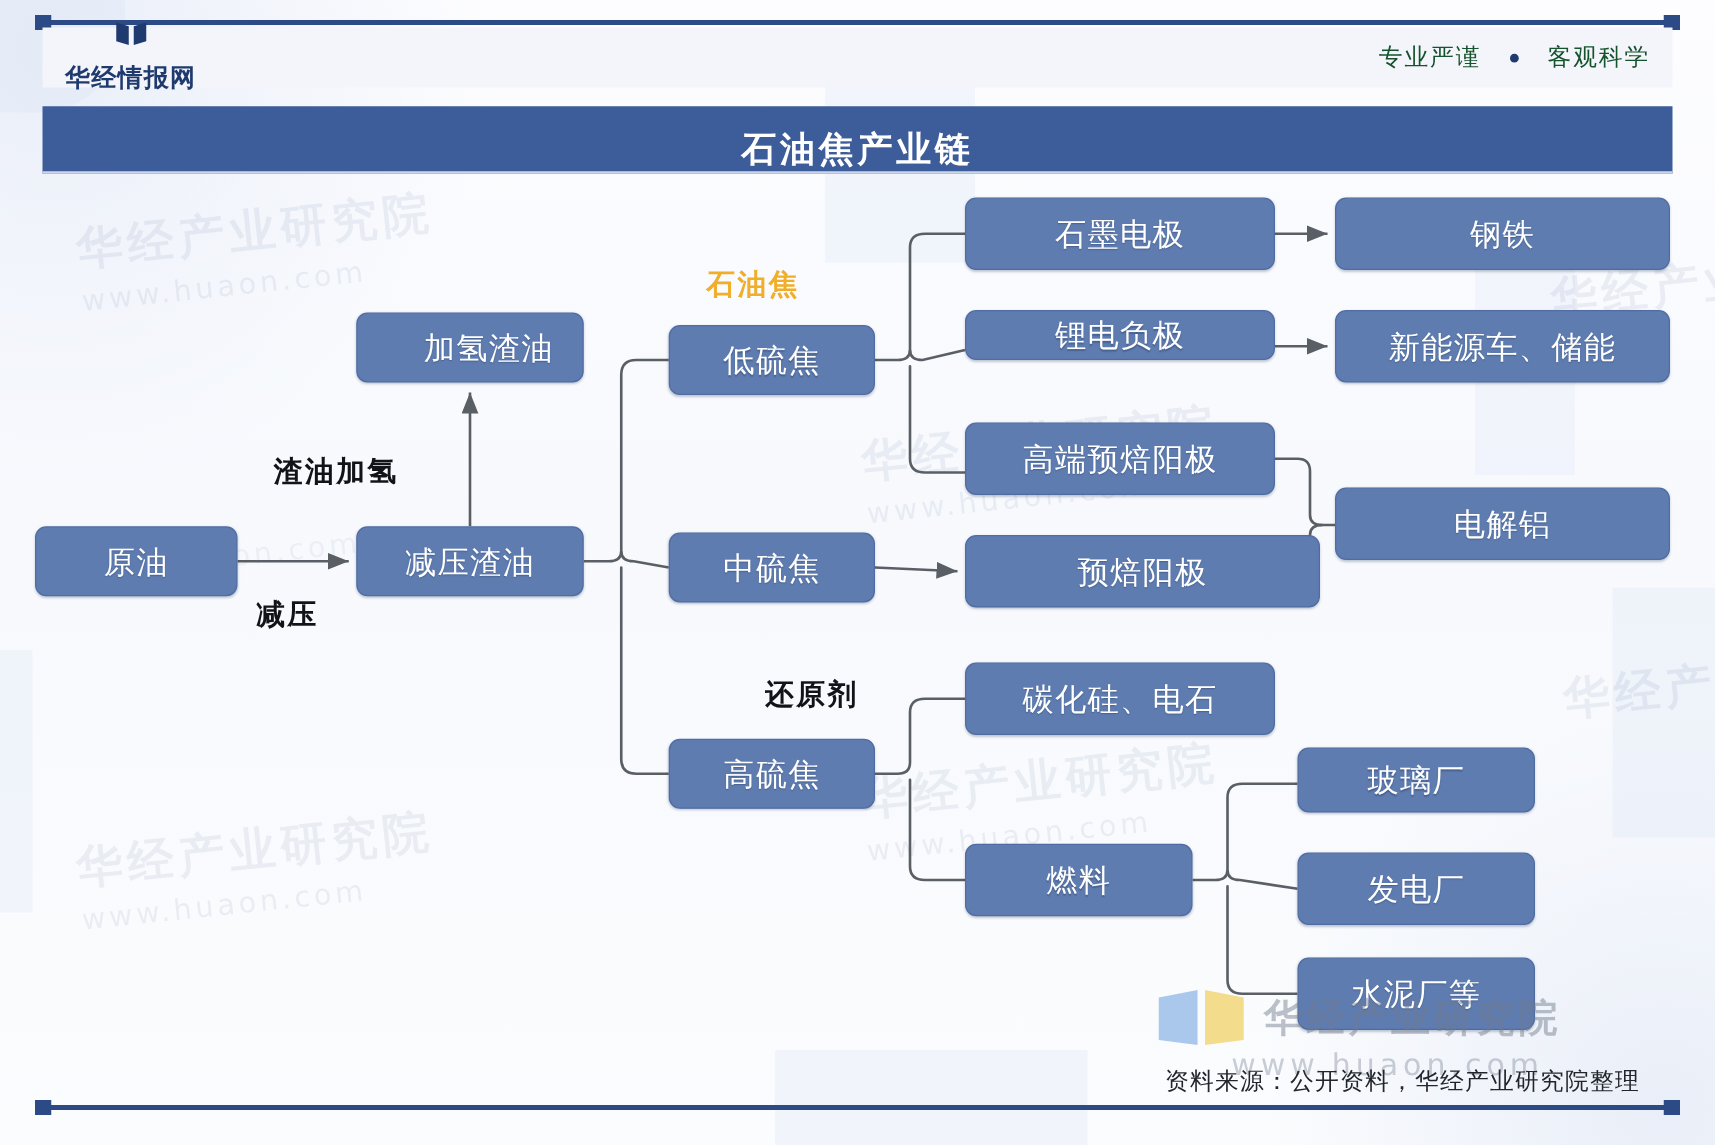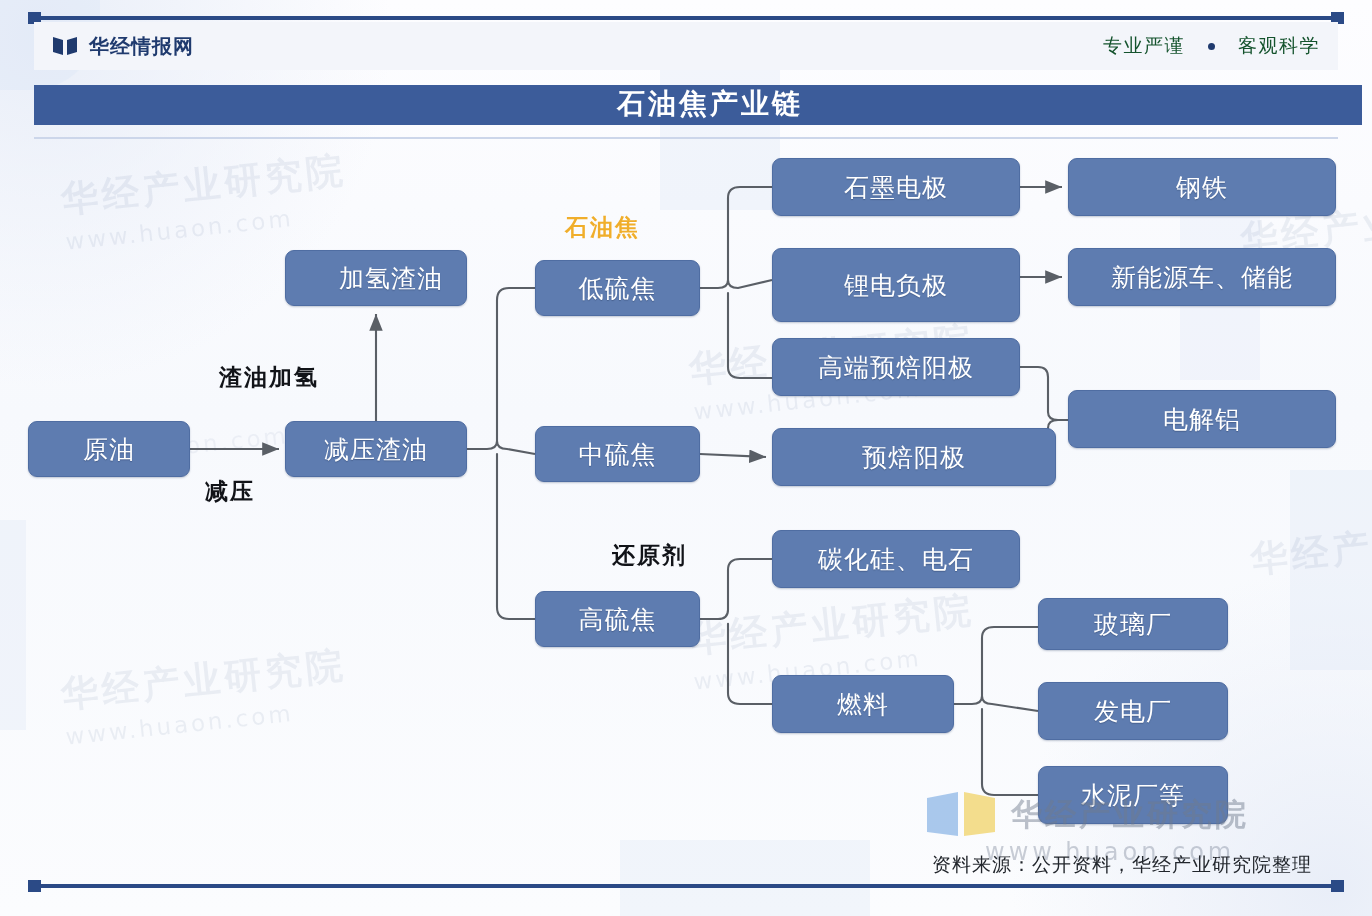--- a/index.html
+++ b/index.html
@@ -35,38 +35,38 @@
   .rule .cap.l{left:-6px;}
   .rule .cap.r{right:-6px;}
 
   
   .header{
     position:absolute;left:34px;top:22px;width:1304px;height:48px;
     background:#f3f5fa;
     display:flex;align-items:center;justify-content:space-between;
     padding:0 18px;box-sizing:border-box;
   }
-  .brand{display:flex;align-items:center;gap:11px;}
+  .brand{display:flex;align-items:center;gap:11px;flex-direction:column;}
   .brand-mark{width:26px;height:22px;position:relative;flex:none;}
   .brand-name{
     font-size:20px;color:#1f3a6e;font-weight:700;letter-spacing:1px;
     font-family:"DejaVu Sans","Liberation Sans",sans-serif;
   }
   .tagline{
     font-size:19px;color:#14532d;letter-spacing:1.5px;
     font-family:"DejaVu Sans","Liberation Sans",sans-serif;
     display:flex;align-items:center;gap:23px;
   }
   .tag-dot{width:7px;height:7px;border-radius:50%;background:#1f3a6e;display:inline-block;}
 
   
   .titleband{
-    position:absolute;left:34px;top:85px;width:1304px;height:40px;
+    position:absolute;left:34px;top:85px;width:1304px;height:54px;
     background:#3c5c9a;
-    display:flex;align-items:flex-start;justify-content:center;padding-left:24px;
+    display:flex;align-items:flex-end;justify-content:center;
   }
   .titleband .t{
     color:#ffffff;font-size:28px;font-weight:700;letter-spacing:3px;
     font-family:"DejaVu Sans","Liberation Sans",sans-serif;
   }
   .title-underline{position:absolute;left:34px;top:137px;width:1304px;height:2px;background:#ccd6ea;}
 
   
   .wm{
     position:absolute;color:#2d4a7d;opacity:.075;pointer-events:none;
@@ -223,21 +223,21 @@
       </g>
     </svg>
     <div id="nodes">
         <div class="node" style="left: 28px; top: 281px; width: 162px; height: 56px;">原油</div>
         <div class="node" style="left: 285px; top: 281px; width: 182px; height: 56px;">减压渣油</div>
         <div class="node" style="left: 285px; top: 110px; width: 182px; height: 56px; padding-left: 30px;">加氢渣油</div>
         <div class="node" style="left: 535px; top: 120px; width: 165px; height: 56px;">低硫焦</div>
         <div class="node" style="left: 535px; top: 286px; width: 165px; height: 56px;">中硫焦</div>
         <div class="node" style="left: 535px; top: 451px; width: 165px; height: 56px;">高硫焦</div>
         <div class="node" style="left: 772px; top: 18px; width: 248px; height: 58px;">石墨电极</div>
-        <div class="node" style="left: 772px; top: 108px; width: 248px; height: 74px;">锂电负极</div>
+        <div class="node" style="left: 772px; top: 108px; width: 248px; height: 40px;">锂电负极</div>
         <div class="node" style="left: 772px; top: 198px; width: 248px; height: 58px;">高端预焙阳极</div>
         <div class="node" style="left: 772px; top: 288px; width: 284px; height: 58px;">预焙阳极</div>
         <div class="node" style="left: 772px; top: 390px; width: 248px; height: 58px;">碳化硅、电石</div>
         <div class="node" style="left: 772px; top: 535px; width: 182px; height: 58px;">燃料</div>
         <div class="node" style="left: 1068px; top: 18px; width: 268px; height: 58px;">钢铁</div>
         <div class="node" style="left: 1068px; top: 108px; width: 268px; height: 58px;">新能源车、储能</div>
         <div class="node" style="left: 1068px; top: 250px; width: 268px; height: 58px;">电解铝</div>
         <div class="node" style="left: 1038px; top: 458px; width: 190px; height: 52px;">玻璃厂</div>
         <div class="node" style="left: 1038px; top: 542px; width: 190px; height: 58px;">发电厂</div>
         <div class="node" style="left: 1038px; top: 626px; width: 190px; height: 58px;">水泥厂等</div>

